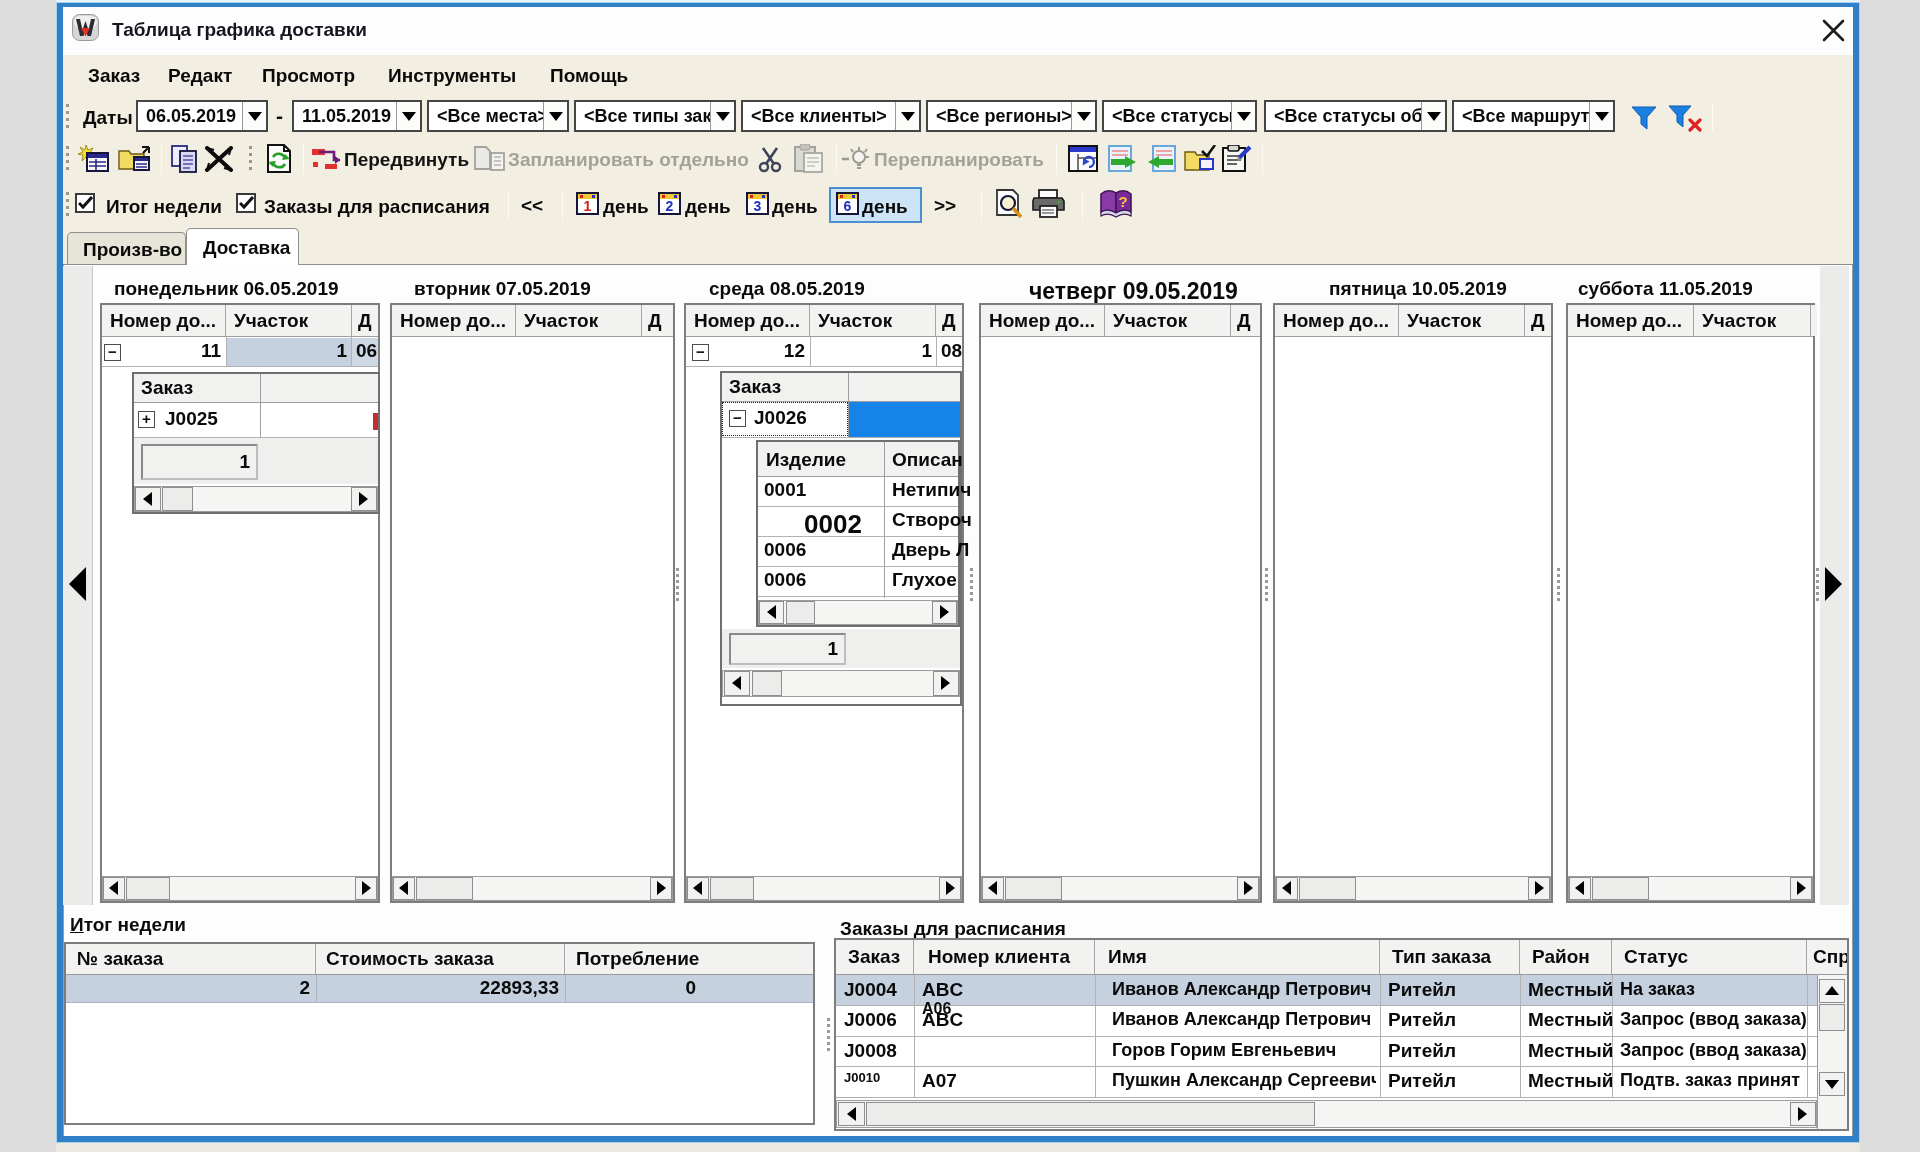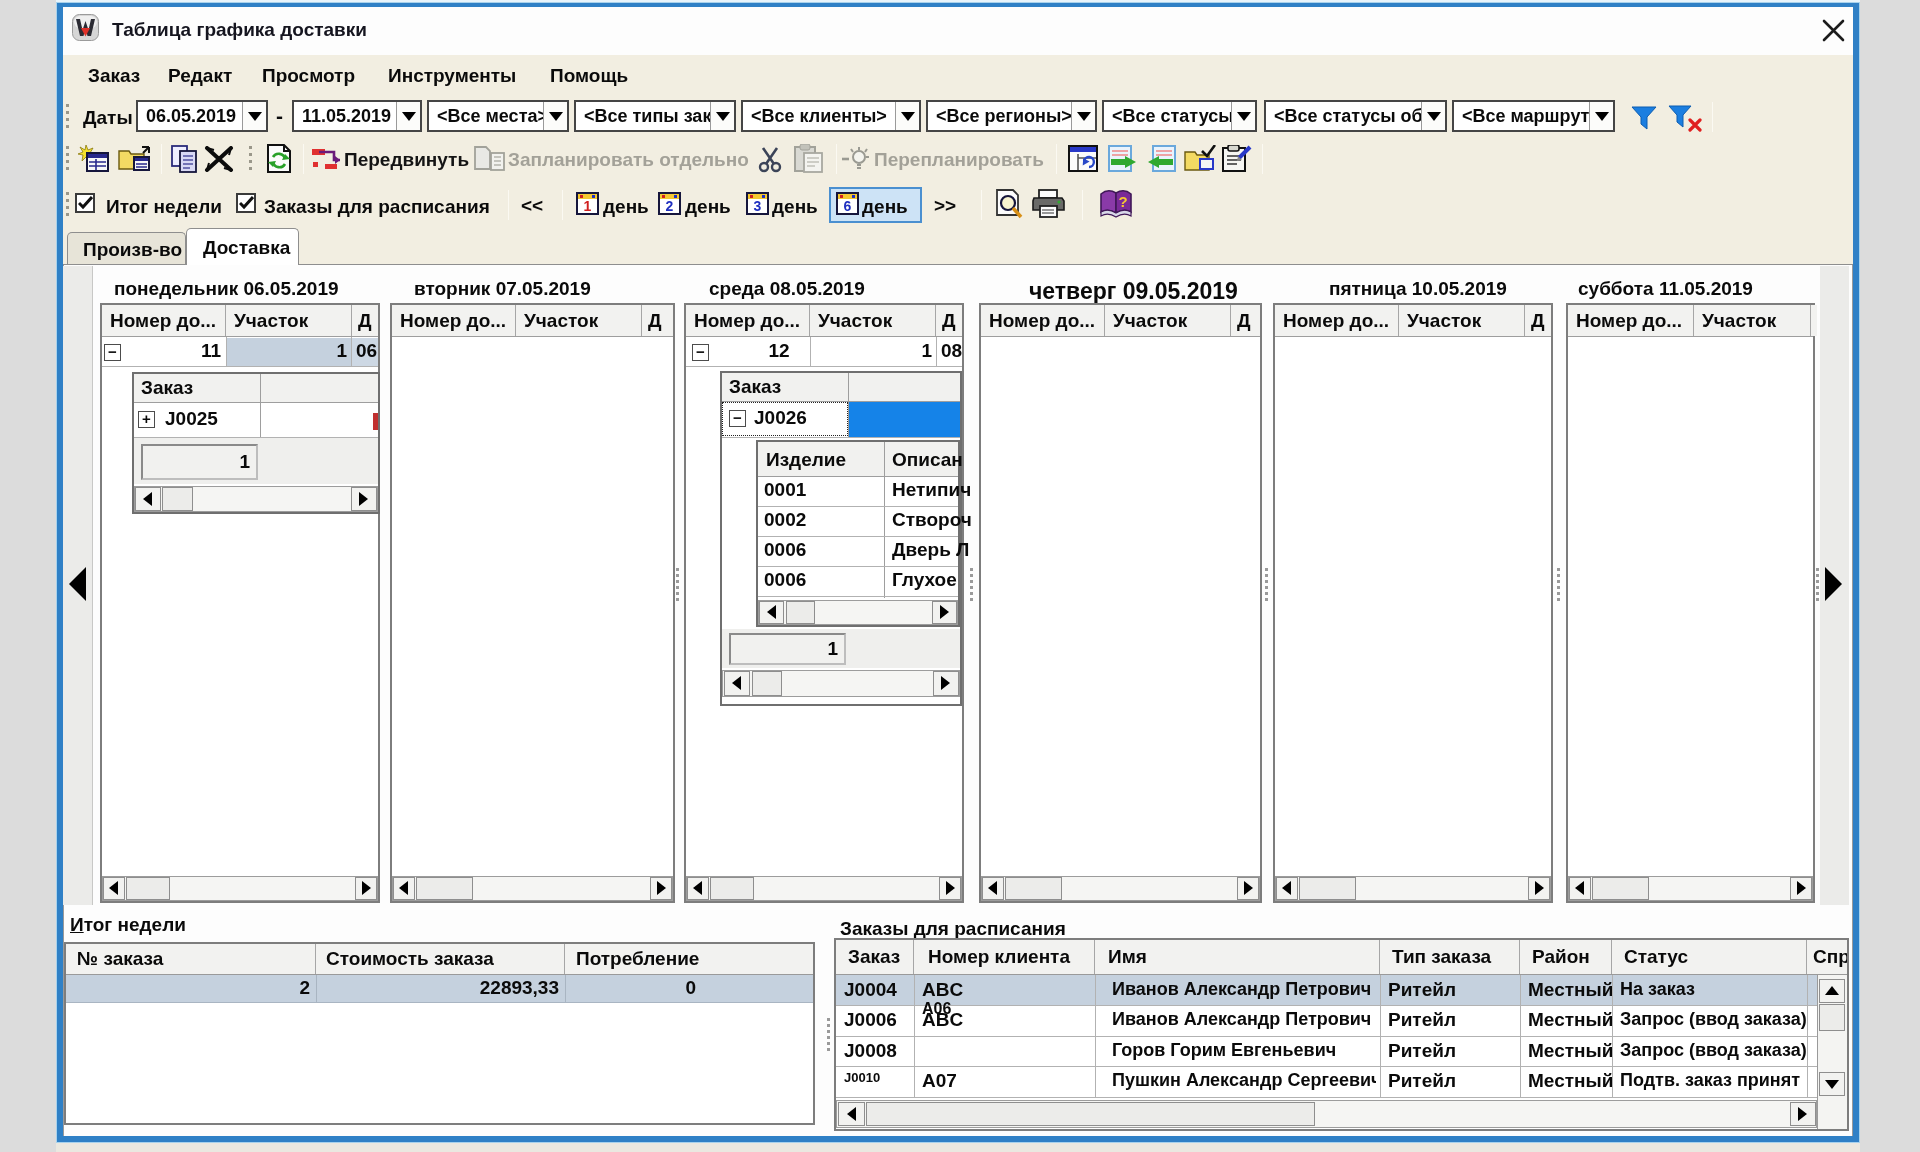--- a/index.html
+++ b/index.html
@@ -383,21 +383,21 @@
 <div class="sb" style="left:134px;top:486px;width:244px;height:26px"></div>
 <div class="btn" style="left:135px;top:487px;width:26px;height:24px"></div>
 <div class="tl" style="left:143px;top:492px;border-top-width:7px;border-bottom-width:7px;border-right-width:9px"></div>
 <div class="th" style="left:162px;top:487px;width:31px;height:24px"></div>
 <div class="btn" style="left:351px;top:487px;width:26px;height:24px"></div>
 <div class="tr" style="left:359px;top:492px;border-top-width:7px;border-bottom-width:7px;border-left-width:9px"></div>
 <div class="hlne" style="left:686px;top:366px;width:276px"></div>
 <div class="vl" style="left:810px;top:337px;height:29px"></div>
 <div class="vl" style="left:936px;top:337px;height:29px"></div>
 <div class="eb" style="left:692px;top:344px">−</div>
-<div class="t" style="left:753px;top:340px;font-size:19px;width:52px;text-align:center">12</div>
+<div class="t" style="left:753px;top:340px;font-size:19px;width:52px;text-align:right">12</div>
 <div class="t" style="left:885px;top:340px;font-size:19px;width:47px;text-align:right">1</div>
 <div class="t" style="left:941px;top:340px;font-size:19px">08</div>
 <div class="grid" style="left:720px;top:371px;width:242px;height:335px;border-color:#6f6f6f"></div>
 <div class="a" style="left:722px;top:373px;width:238px;height:28px;background:#f1f1ef"></div>
 <div class="t" style="left:729px;top:376px;font-size:19px">Заказ</div>
 <div class="vl" style="left:848px;top:373px;height:64px;background:#9e9e9e"></div>
 <div class="hlne" style="left:722px;top:401px;width:238px;background:#9e9e9e"></div>
 <div class="a" style="left:849px;top:402px;width:111px;height:35px;background:#1583e8"></div>
 <div class="a" style="left:722px;top:402px;width:126px;height:34px;border:1px dotted #222"></div>
 <div class="eb" style="left:729px;top:410px;font-size:15px">−</div>
@@ -405,21 +405,21 @@
 <div class="hlne" style="left:722px;top:437px;width:238px"></div>
 <div class="grid" style="left:756px;top:440px;width:204px;height:187px;border-color:#6f6f6f"></div>
 <div class="a" style="left:758px;top:442px;width:200px;height:34px;background:#f1f1ef"></div>
 <div class="t" style="left:766px;top:449px;font-size:19px">Изделие</div>
 <div class="t" style="left:892px;top:449px;font-size:19px">Описан</div>
 <div class="vl" style="left:884px;top:442px;height:156px;background:#9e9e9e"></div>
 <div class="hlne" style="left:758px;top:476px;width:200px;background:#9e9e9e"></div>
 <div class="t" style="left:764px;top:479px;font-size:19px">0001</div>
 <div class="t" style="left:892px;top:479px;font-size:19px">Нетипич</div>
 <div class="hlne" style="left:758px;top:506px;width:200px"></div>
-<div class="t" style="left:764px;top:509px;font-size:19px">0002</div>
+<div class="t" style="left:804px;top:509px;font-size:26px">0002</div>
 <div class="t" style="left:892px;top:509px;font-size:19px">Створоч</div>
 <div class="hlne" style="left:758px;top:536px;width:200px"></div>
 <div class="t" style="left:764px;top:539px;font-size:19px">0006</div>
 <div class="t" style="left:892px;top:539px;font-size:19px">Дверь Л</div>
 <div class="hlne" style="left:758px;top:566px;width:200px"></div>
 <div class="t" style="left:764px;top:569px;font-size:19px">0006</div>
 <div class="t" style="left:892px;top:569px;font-size:19px">Глухое</div>
 <div class="hlne" style="left:758px;top:596px;width:200px"></div>
 <div class="sb" style="left:758px;top:600px;width:200px;height:25px"></div>
 <div class="btn" style="left:759px;top:601px;width:25px;height:23px"></div>

